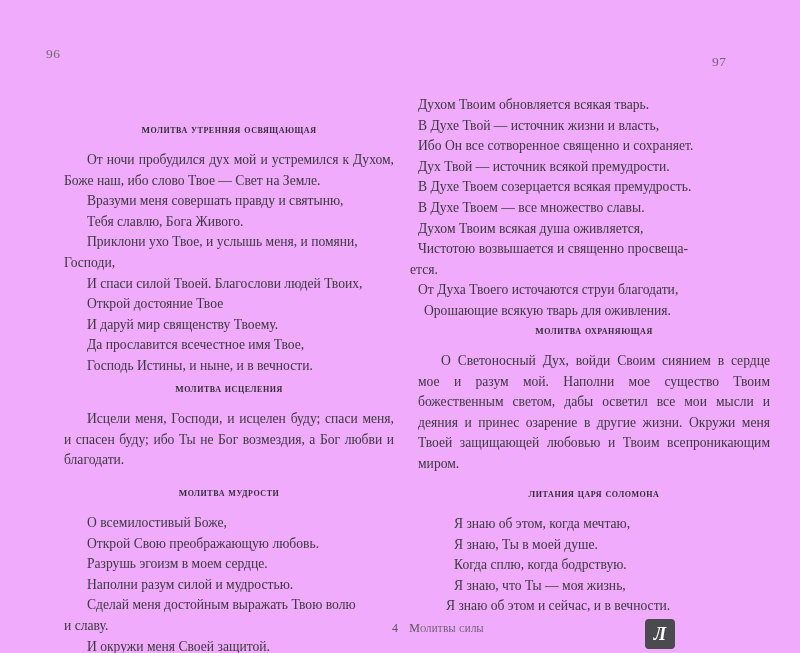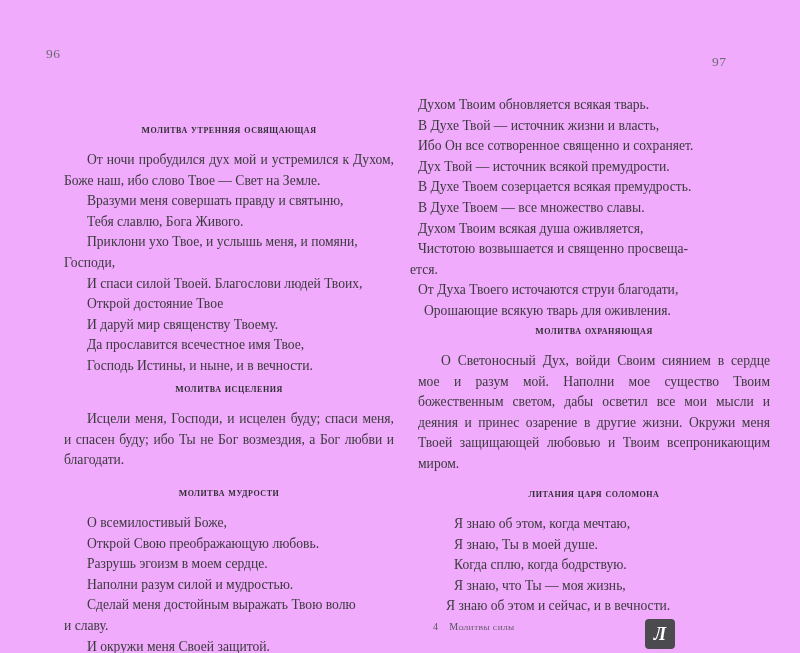--- a/index.html
+++ b/index.html
@@ -60,23 +60,23 @@
     text-align: justify;
     text-align-last: left;
   }
   .prose .indent { display: block; text-indent: 23px; }
   .verse-line { display: block; text-indent: 23px; white-space: nowrap; }
   .verse-line.flush { text-indent: 0; }
 
   
   .signature {
     position: absolute;
-    left: 433px;
+    left: 392px;
     top: 621px;
-    font-size: 10px;
+    font-size: 12px;
     color: #55555a;
     font-variant: small-caps;
     letter-spacing: 0.3px;
     white-space: nowrap;
   }
   .signature .sig-num { margin-right: 11px; }
 
   
   .publisher-logo {
     position: absolute;

